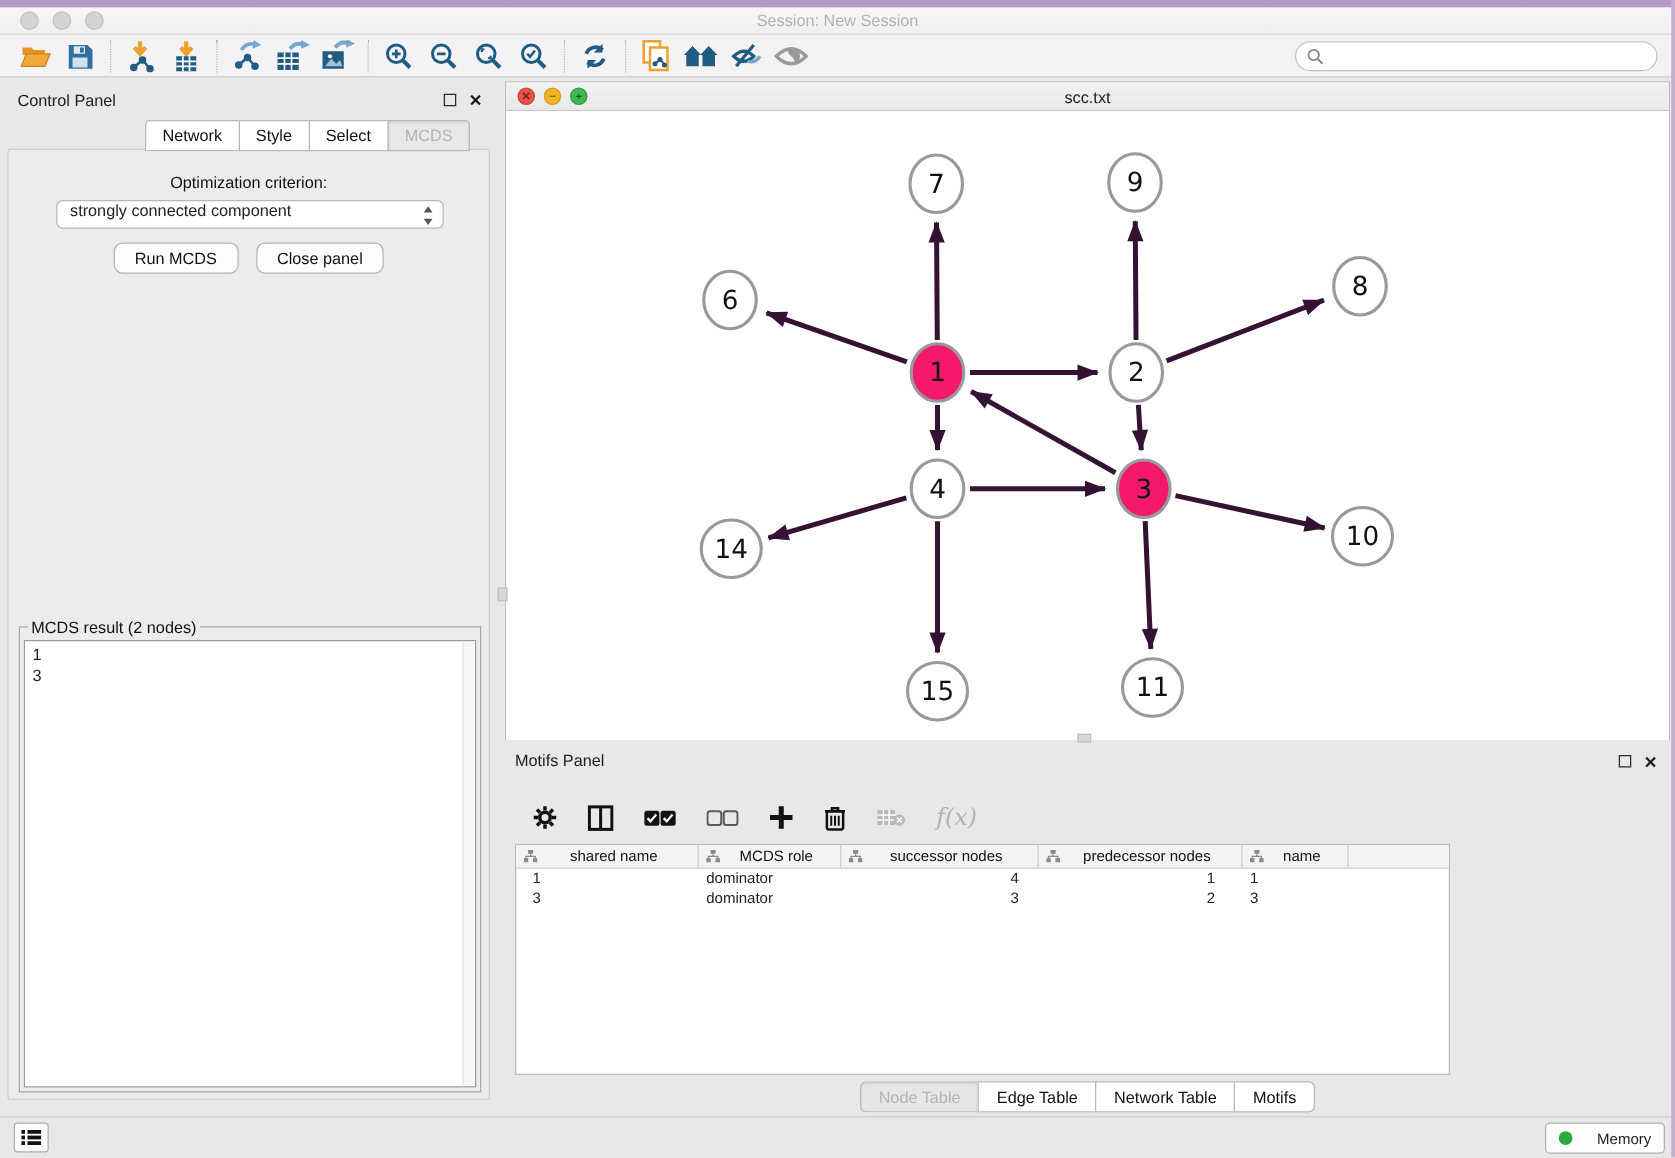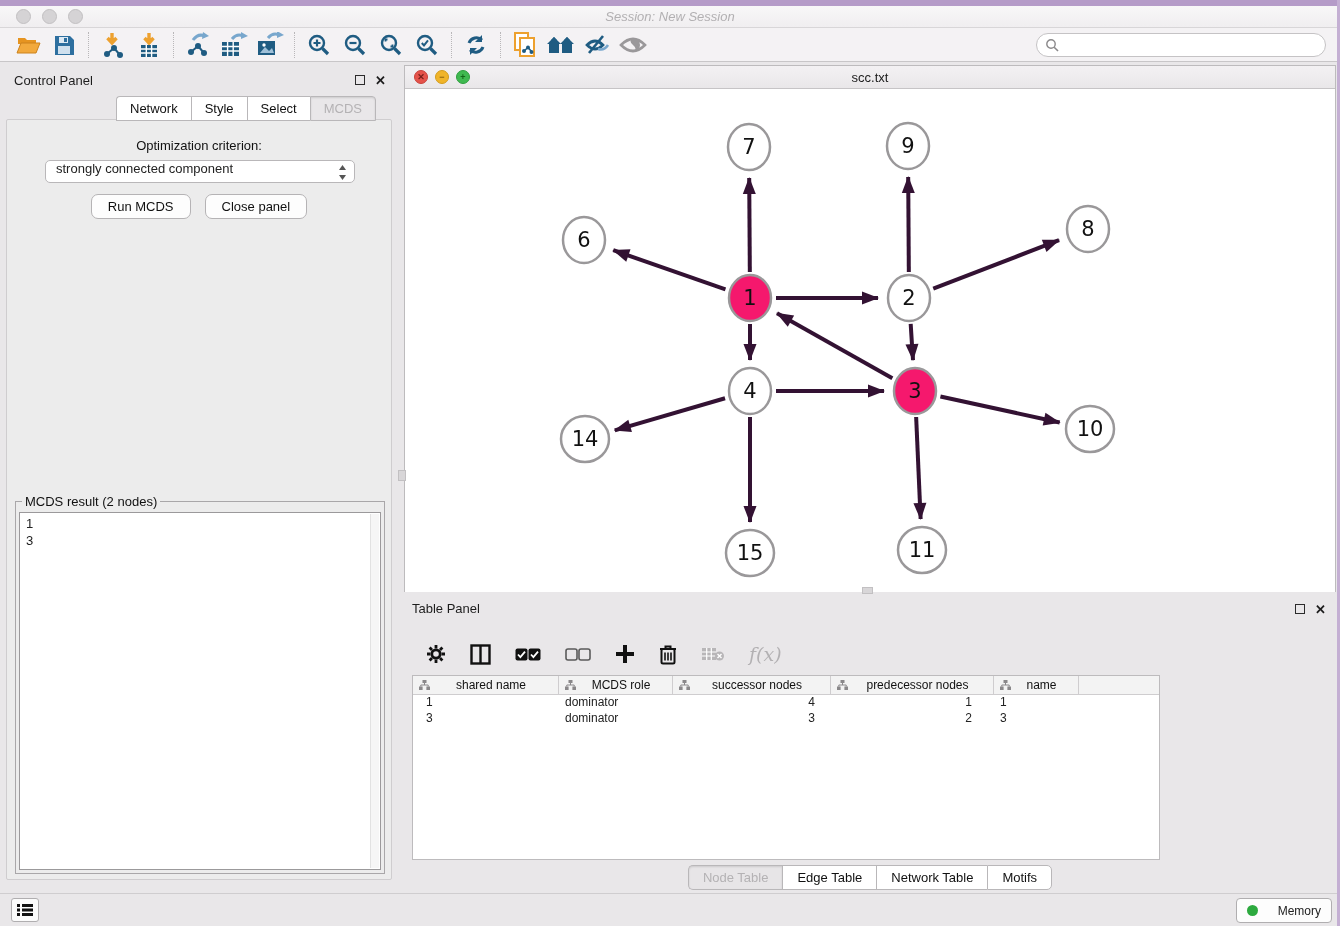--- a/index.html
+++ b/index.html
@@ -9,21 +9,21 @@
     background:#e9e7e9; overflow:hidden; color:#222;
   }
   
   .top-strip { position:absolute; left:0; top:0; width:1340px; height:6px; background:#b59bc8; }
   .right-strip { position:absolute; right:0; top:0; width:3px; height:926px; background:#c4afd3; z-index:50; }
   .titlebar {
     position:absolute; left:0; top:6px; width:1340px; height:22px;
     background:linear-gradient(#f8f7f8,#f0eef0); border-bottom:1px solid #d8d6d8;
     display:flex; align-items:center; justify-content:center;
   }
-  .titlebar .title { font-size:13px; color:#b2b0b2;font-style:italic; }
+  .titlebar .title { font-size:13px; color:#b2b0b2; }
   .traffic { position:absolute; left:16px; top:3px; display:flex; gap:11px; }
   .tl { width:15px; height:15px; border-radius:50%; background:#d5d3d5; border:1px solid #c2c0c2; }
   .toolbar {
     position:absolute; left:0; top:28px; width:1340px; height:34px;
     background:#f4f2f4; border-bottom:1px solid #c8c6c8;
     display:flex; align-items:center; padding-left:10px;
   }
   .tbtn { width:36px; height:28px; display:flex; align-items:center; justify-content:center; cursor:default; }
   .tsep { width:1px; height:26px; border-left:1px dotted #b9b7b9; margin:0 6px; }
   .searchbox {
@@ -400,21 +400,21 @@
       <ellipse cx="345" cy="464" rx="24" ry="23" fill="#ffffff" stroke="#9a989a" stroke-width="2.5"></ellipse>
       <text x="345" y="471" text-anchor="middle" font-size="21" font-family="DejaVu Sans, sans-serif" fill="#111">15</text>
       <ellipse cx="517" cy="461" rx="24" ry="23" fill="#ffffff" stroke="#9a989a" stroke-width="2.5"></ellipse>
       <text x="517" y="468" text-anchor="middle" font-size="21" font-family="DejaVu Sans, sans-serif" fill="#111">11</text>
     </svg>
 </div>
 <div class="grip" style="left:398px; top:470px; width:8px; height:11px;"></div>
 <div class="grip" style="left:862px; top:587px; width:11px; height:7px;"></div>
 
 <div class="tp-header">
-  <span class="panel-title">Table Panel</span>
+  <span class="panel-title">Motifs Panel</span>
   <span class="win-ctrls">
     <span class="float-ico"></span>
     <span class="close-ico">✕</span>
   </span>
 </div>
 <div class="tp-toolbar">
   <span class="tp-ico">
     <svg width="20" height="20" viewBox="0 0 20 20">
         <circle cx="10" cy="10" r="4.2" fill="none" stroke="#111" stroke-width="2.8"></circle>
         <g stroke="#111" stroke-width="2.8">

